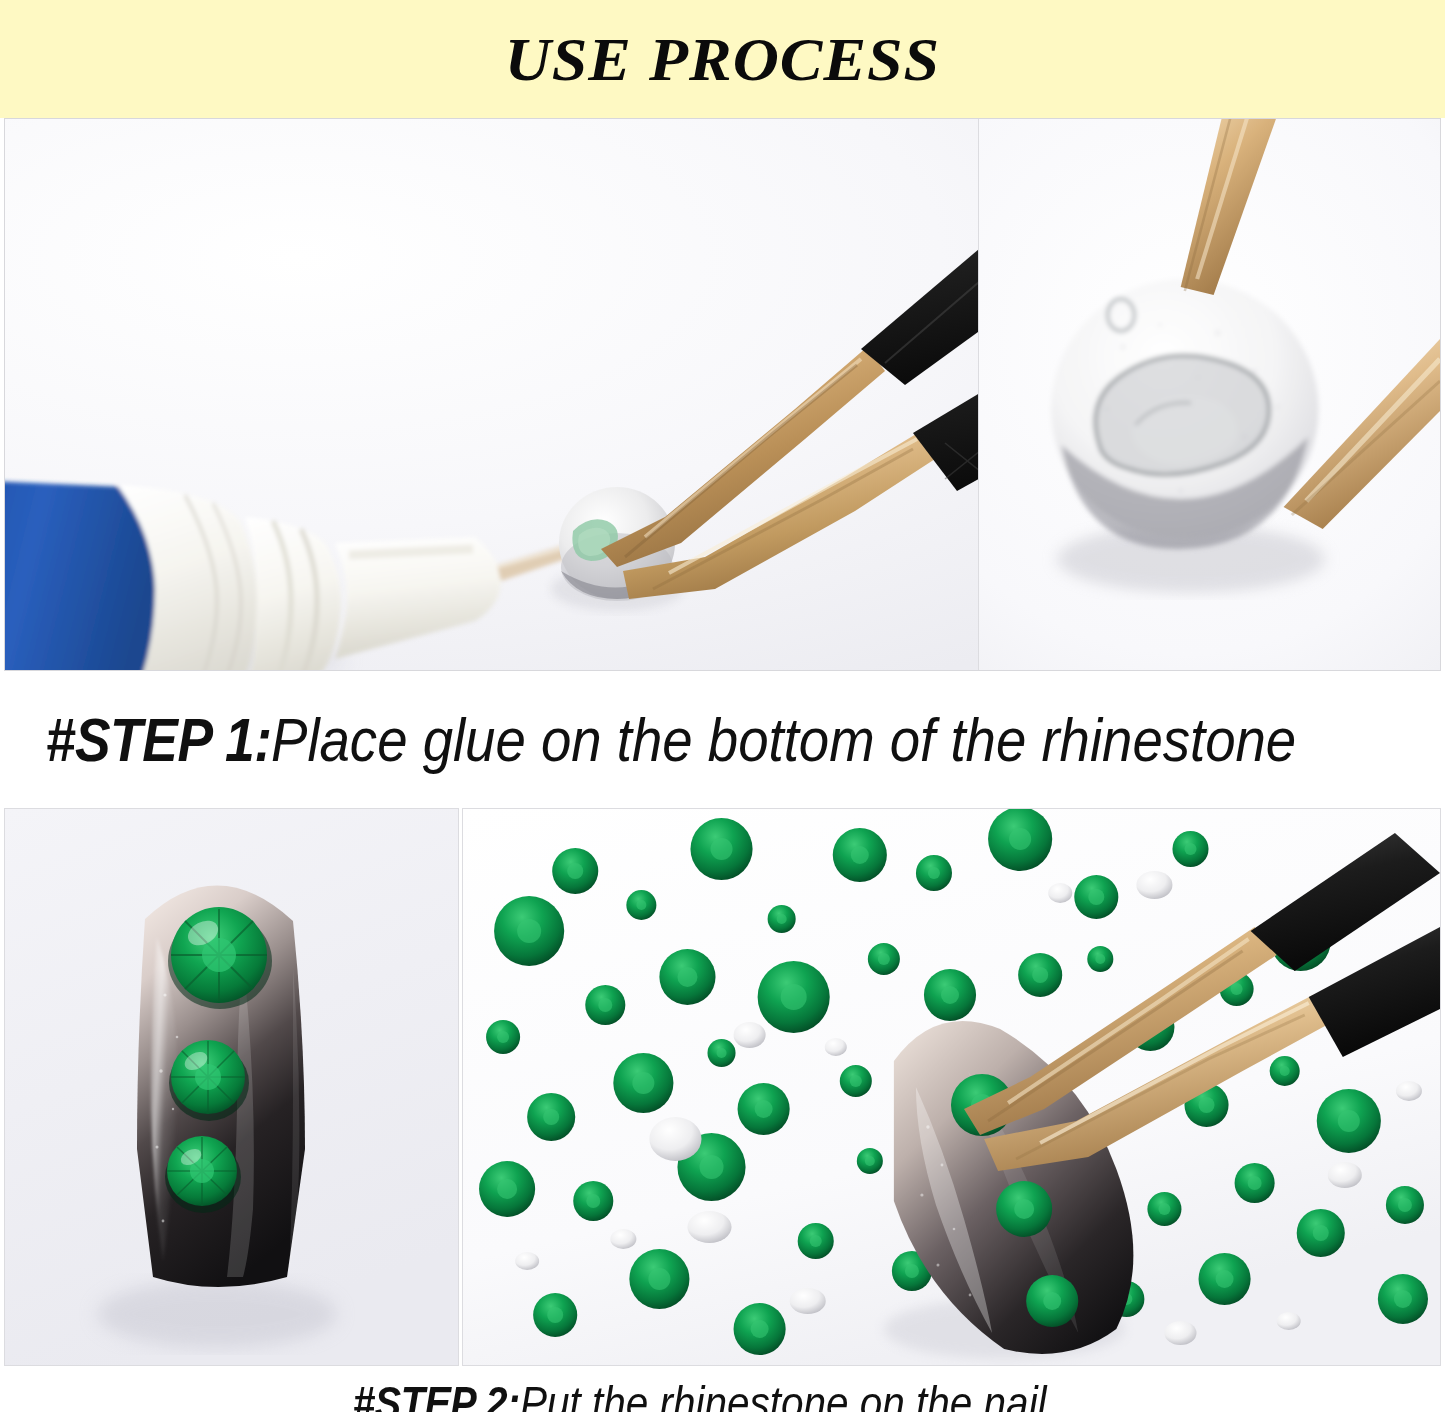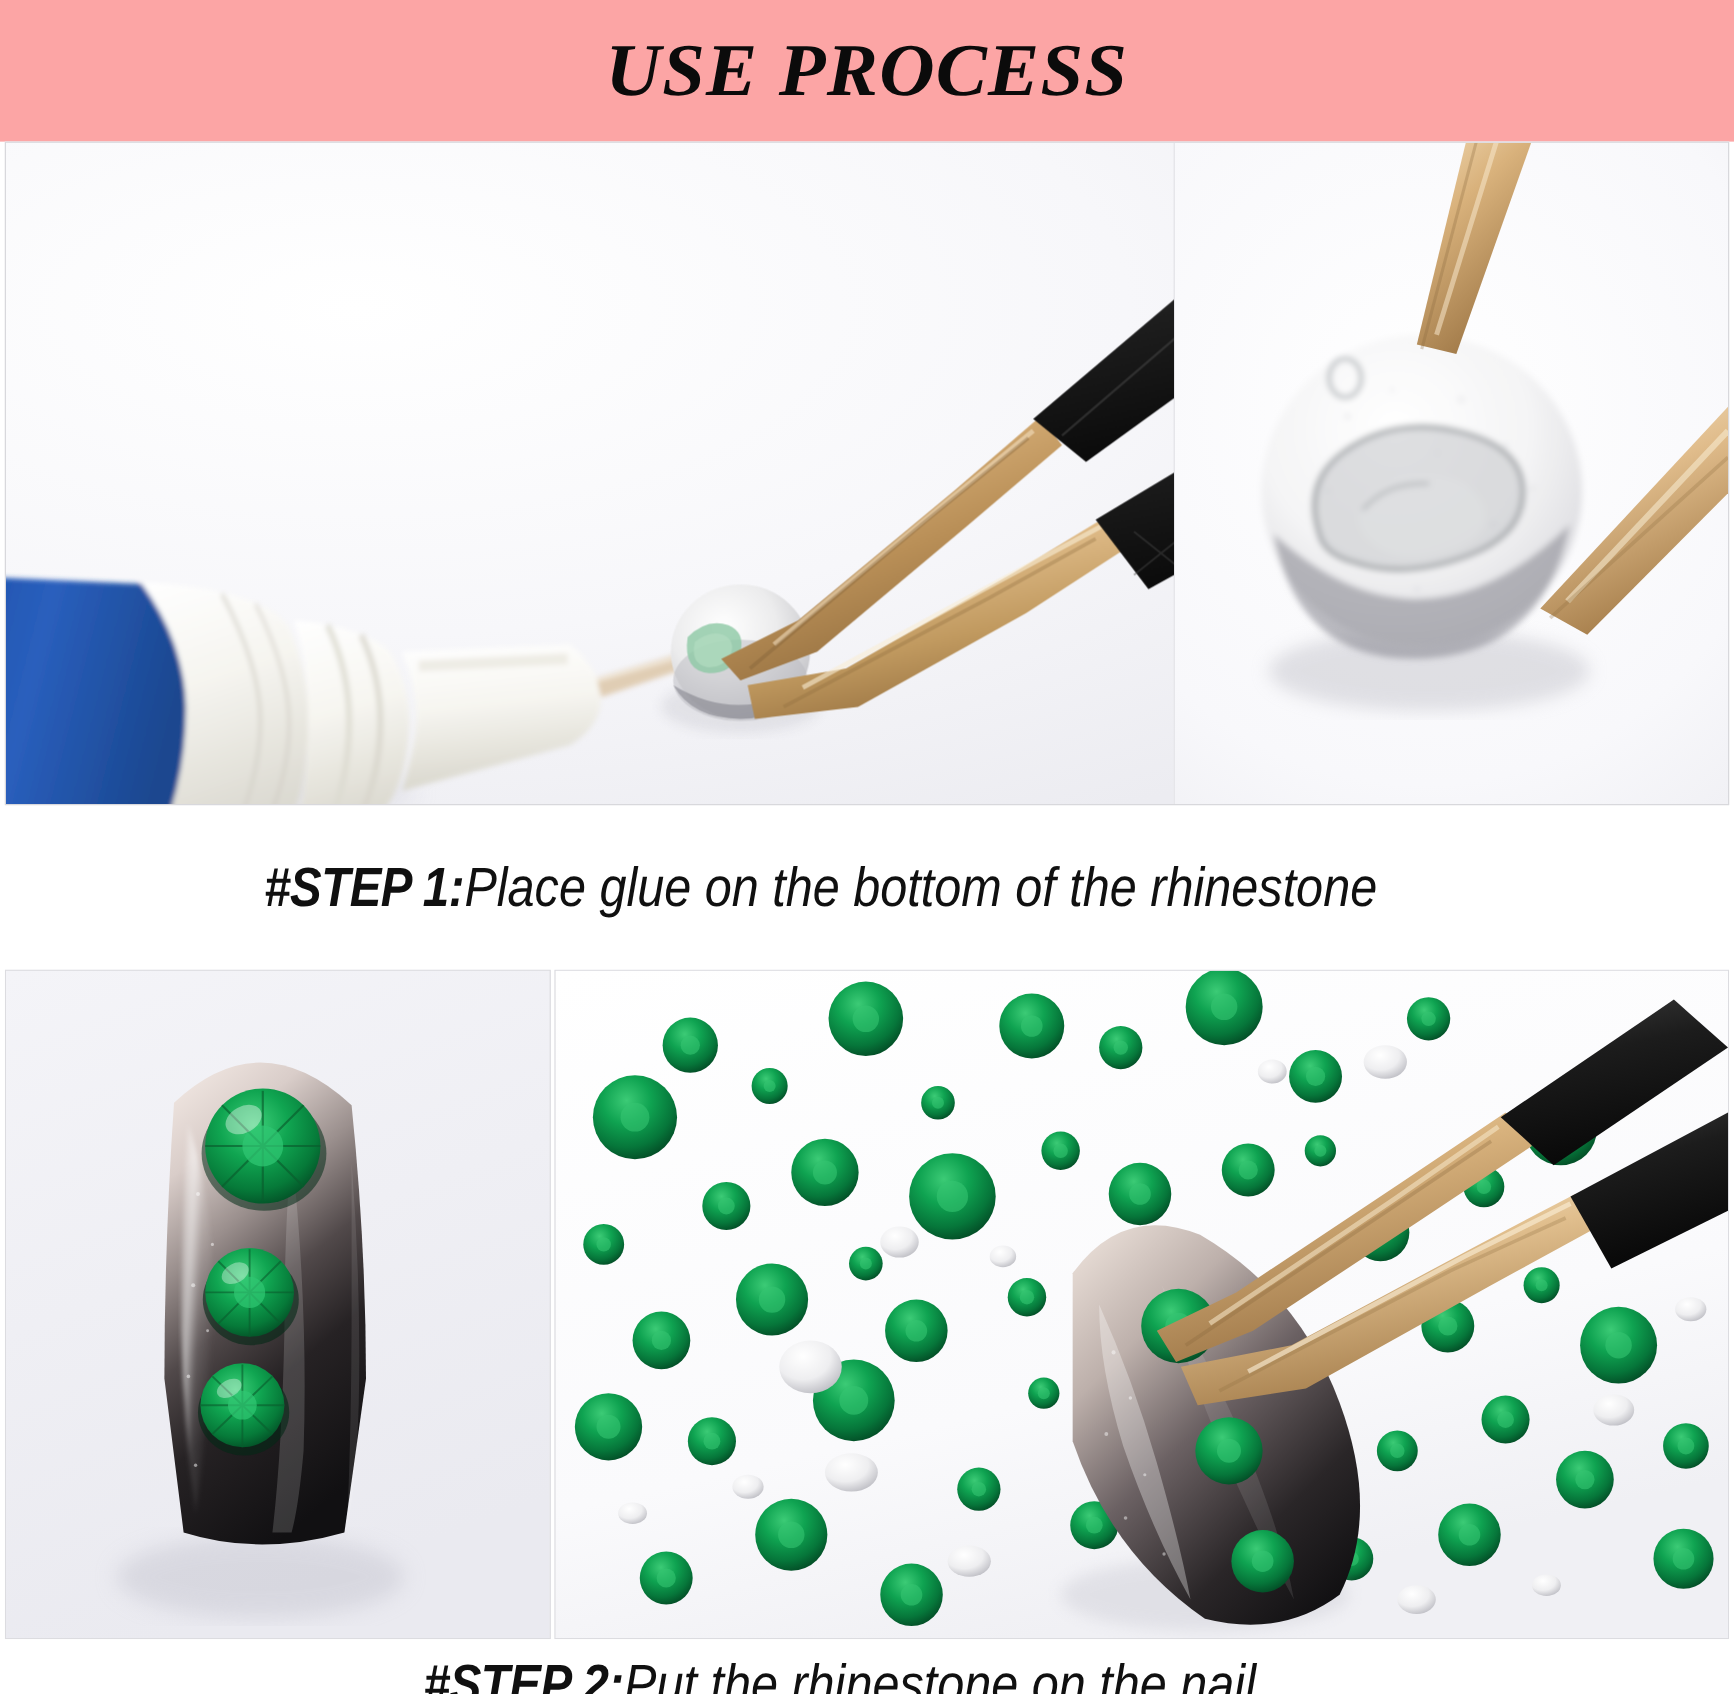--- a/index.html
+++ b/index.html
@@ -15,21 +15,21 @@
     position: relative;
   }
 
   
   .title-bar {
     width: 100%;
     height: 118px;
     display: flex;
     align-items: center;
     justify-content: center;
-    background: #fca5a5;
+    background: #fef9c3;
   }
   .title {
     font-family: "Liberation Serif", "DejaVu Serif", serif;
     font-weight: bold;
     font-style: italic;
     font-size: 62px;
     letter-spacing: 1px;
     color: #0b0b0b;
     line-height: 1;
     transform: scaleX(1.03);
@@ -68,21 +68,21 @@
   .p-stones { flex: 1; border: 1px solid #dcdce0; background: #fbfbfd; }
 
   
   .caption {
     width: 100%;
     text-align: center;
     color: #101010;
     font-style: italic;
     white-space: nowrap;
   }
-  .cap-1 { height: 137px; line-height: 137px; font-size: 46px; }
+  .cap-1 { height: 137px; line-height: 137px; font-size: 62px; }
   .cap-2 { height: 64px;  line-height: 74px;  font-size: 46px; }
   .cap-step {
     font-weight: bold;
     font-style: italic;
     letter-spacing: -0.5px;
     display: inline-block;
     transform: scaleX(0.86);
     transform-origin: right center;
   }
   .cap-text {

